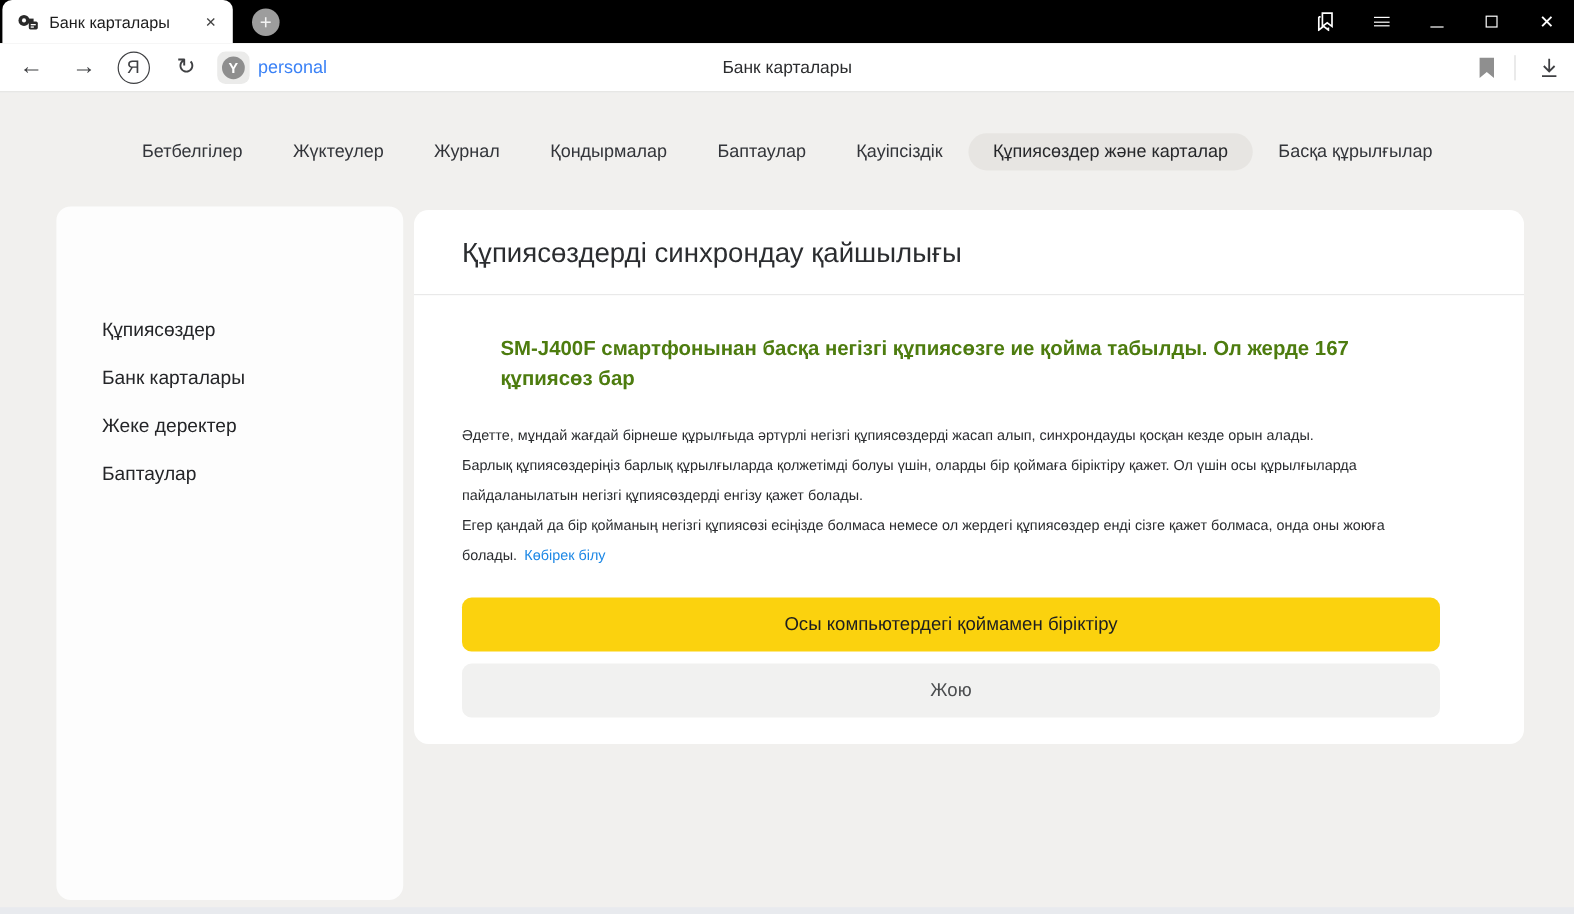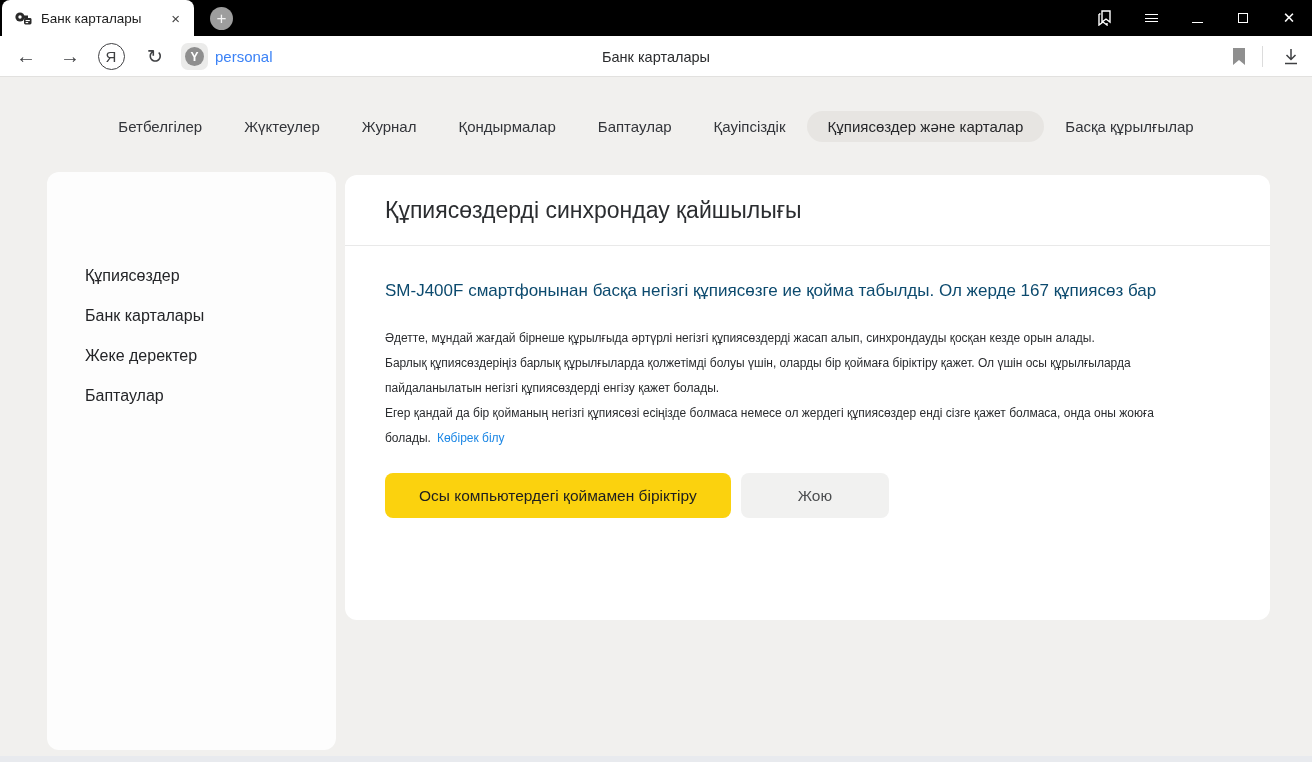--- a/index.html
+++ b/index.html
@@ -57,25 +57,25 @@
   .side-list { position:absolute; left:0; top:84px; width:289px; }
   .side-item { height:40px; display:flex; align-items:center; padding-left:38px; font-size:16px;
                color:#242528; cursor:default; }
   .side-item.active { background:#e1e0de; color:#e8352a; }
 
   .main { position:absolute; left:345px; top:175px; width:925px; height:445px; background:#fff;
           border-radius:12px; }
   .main-heading { padding:22px 40px 0 40px; font-size:23px; font-weight:400; color:#2b2d30; }
   .main-divider { margin-top:21px; border-bottom:1px solid #e9e9e9; width:100%; }
   .main-body { padding:32px 70px 0 40px; }
-  .alert-title { font-size:17px; font-weight:400; color:#0c4a6e; line-height:25px; max-width:820px; }
+  .alert-title { font-size:17px; font-weight:700; color:#4d7c0f; line-height:25px; max-width:820px;margin-left:32px; }
   .paragraphs { margin-top:23px; max-width:835px; }
   .paragraphs p { font-size:12px; line-height:25px; color:#2a2c2f; }
   .learn-link { color:#1c87e5; text-decoration:none; margin-left:6px; cursor:pointer; }
-  .btn-row { margin-top:22px; display:flex; gap:10px; }
+  .btn-row { margin-top:22px; display:flex; gap:10px;flex-direction:column; }
   .btn { height:45px; border:none; border-radius:8px; font-family:inherit; font-size:15.5px; cursor:default; }
   .btn-primary { background:#fbd20e; color:#1d1e20; padding:0 34px; }
   .btn-secondary { background:#f1f1f0; color:#4c4e50; padding:0 57px; }
 
   .bottom-strip { position:absolute; left:0; bottom:0; width:1312px; height:6px; background:#e8eaee; }
 
   svg { display:block; }
 </style>
 </head>
 <body>

